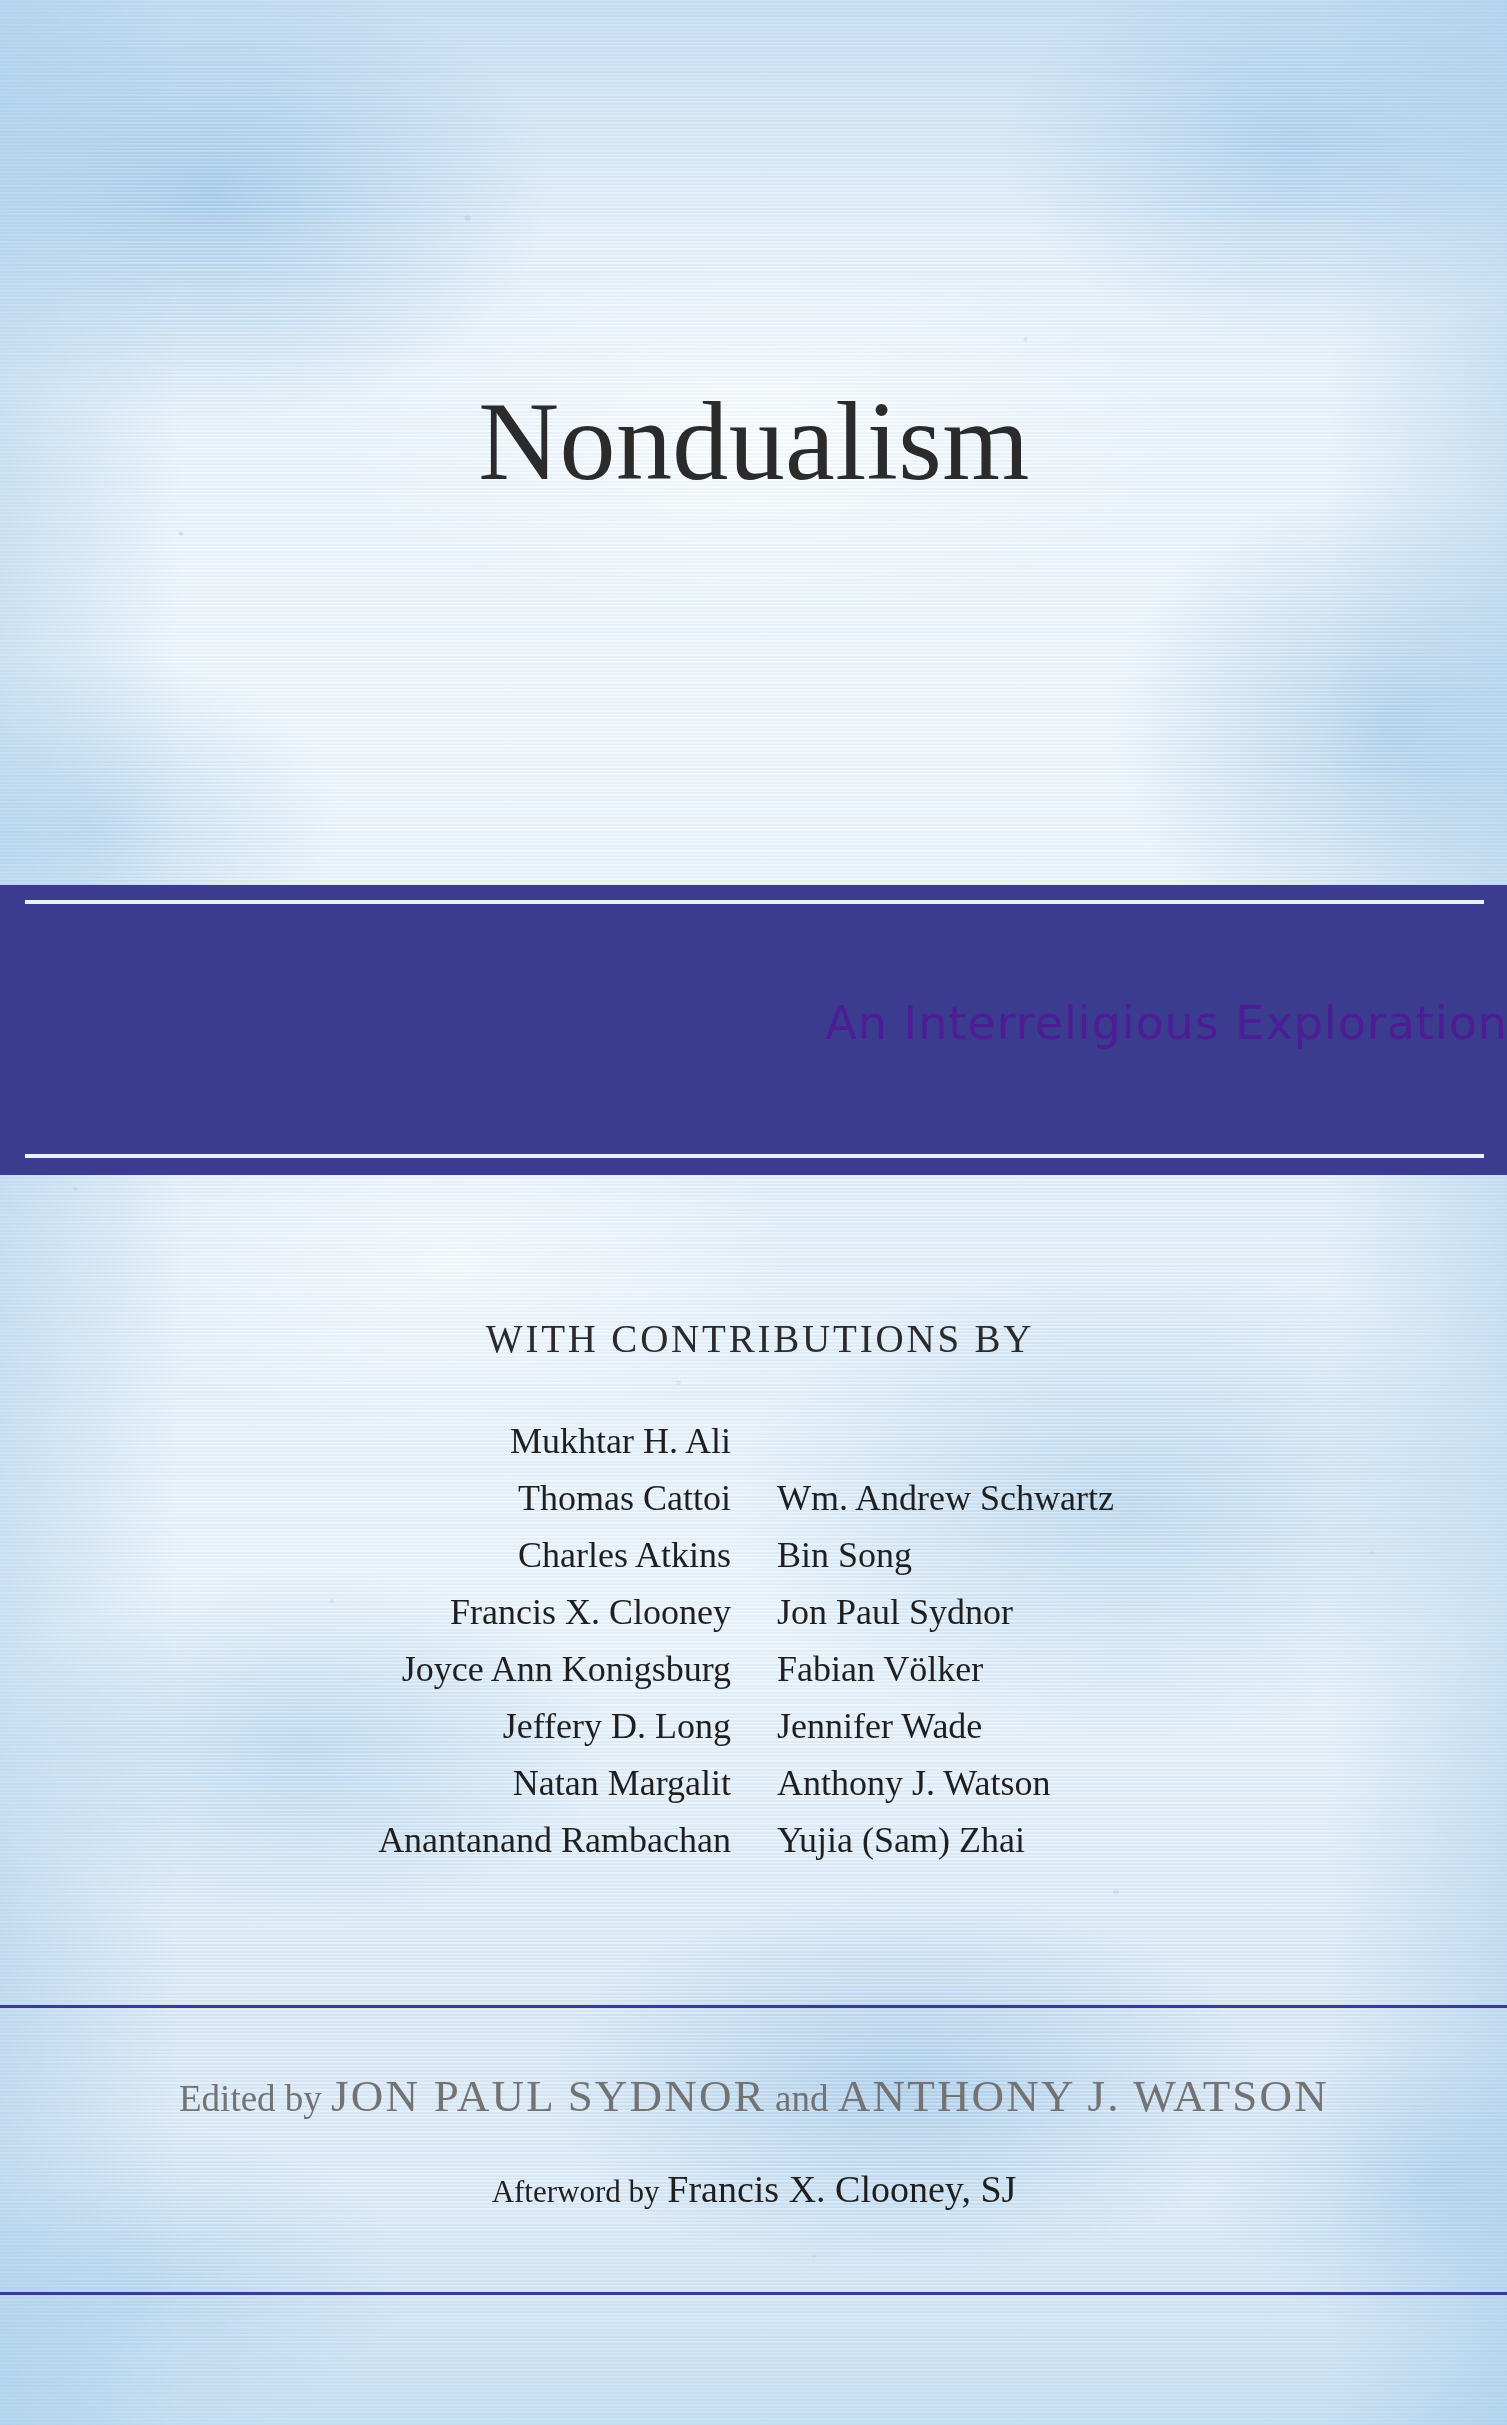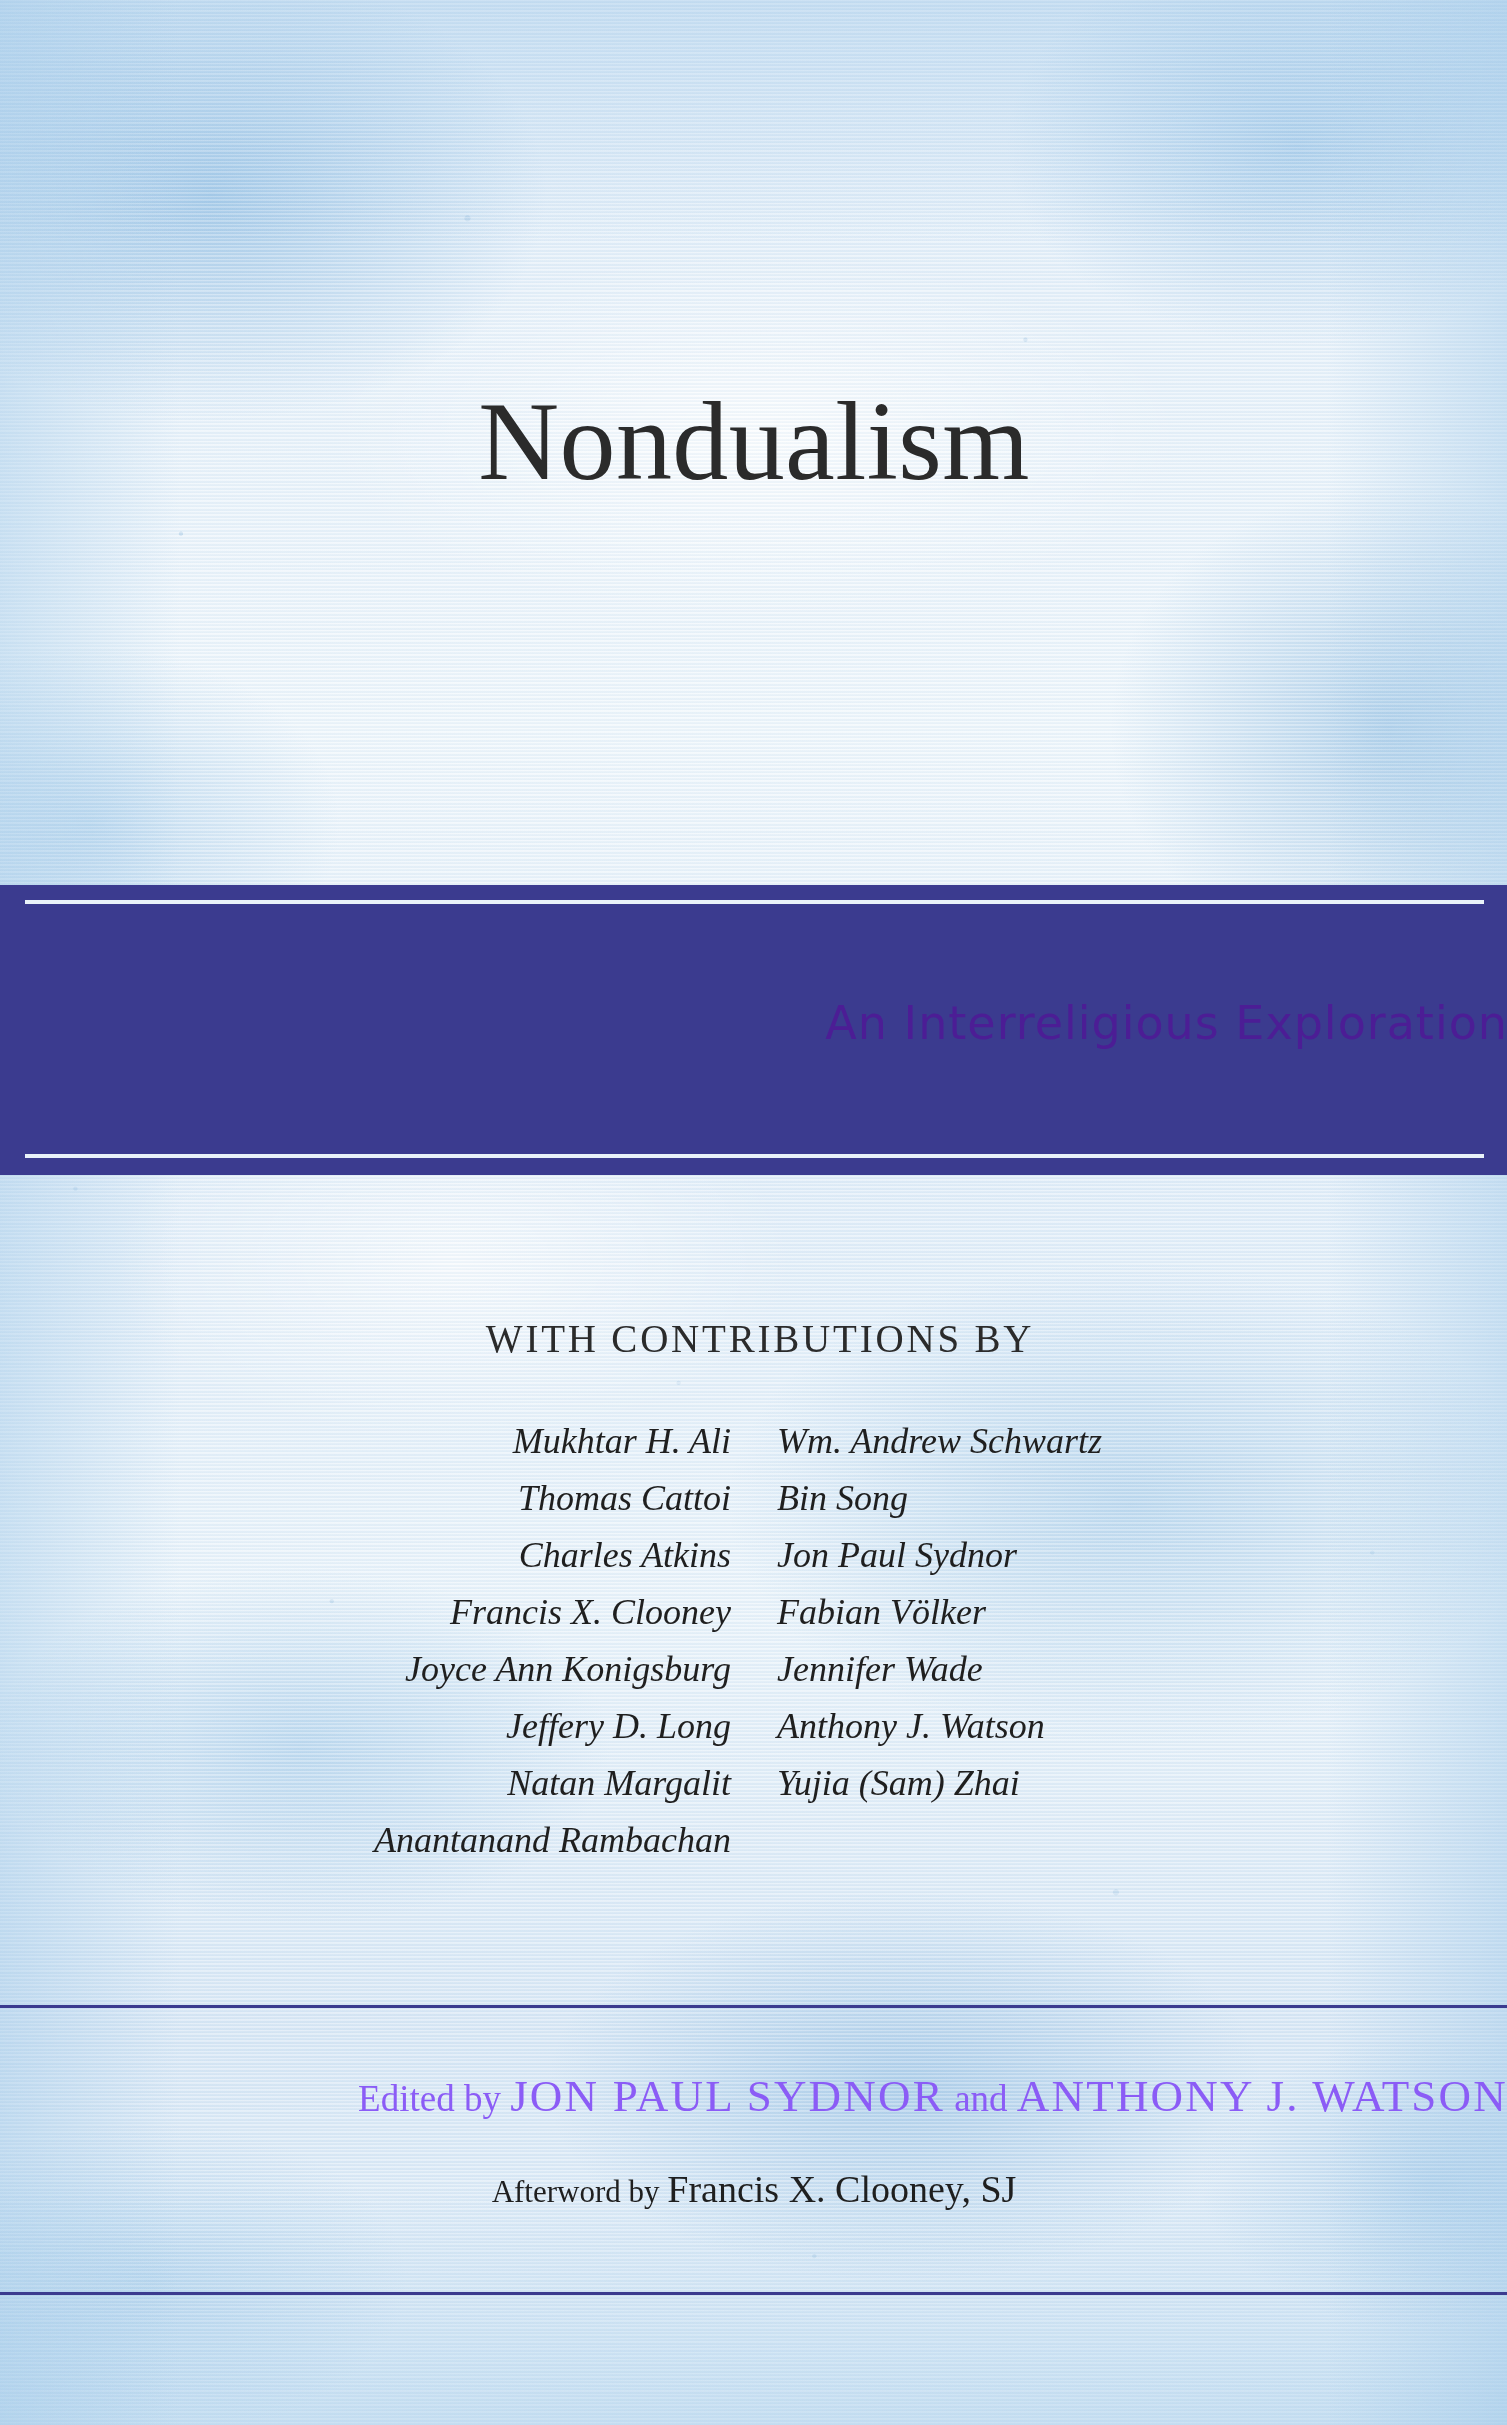--- a/index.html
+++ b/index.html
@@ -148,24 +148,24 @@
 
   .contrib-cols {
     position: absolute;
     left: 0;
     right: 0;
     top: 1413px;
     display: flex;
     justify-content: center;
     gap: 0px;
     font-family: "Liberation Serif", serif;
-    font-style: italic;
     font-size: 36px;
     line-height: 57px;
     color: #1f1f1f;
+    align-items: flex-end;
   }
   .col-left {
     width: 489px;
     text-align: right;
     padding-right: 23px;
   }
   .col-right {
     width: 489px;
     text-align: left;
     padding-left: 23px;
@@ -180,24 +180,24 @@
     background: #3b3b8f;
   }
   .rule-top { top: 2005px; }
   .rule-bottom { top: 2292px; }
 
   .edited {
     position: absolute;
     left: 0;
     right: 0;
     top: 2070px;
-    text-align: right;
+    text-align: center;
     font-family: "Liberation Serif", serif;
     font-size: 40px;
-    color: #8b5cf6;
+    color: #737373;
     white-space: nowrap;
   }
   .edited .caps {
     font-size: 45px;
     letter-spacing: 2.2px;
   }
   .edited .lower {
     font-size: 37px;
   }
 

